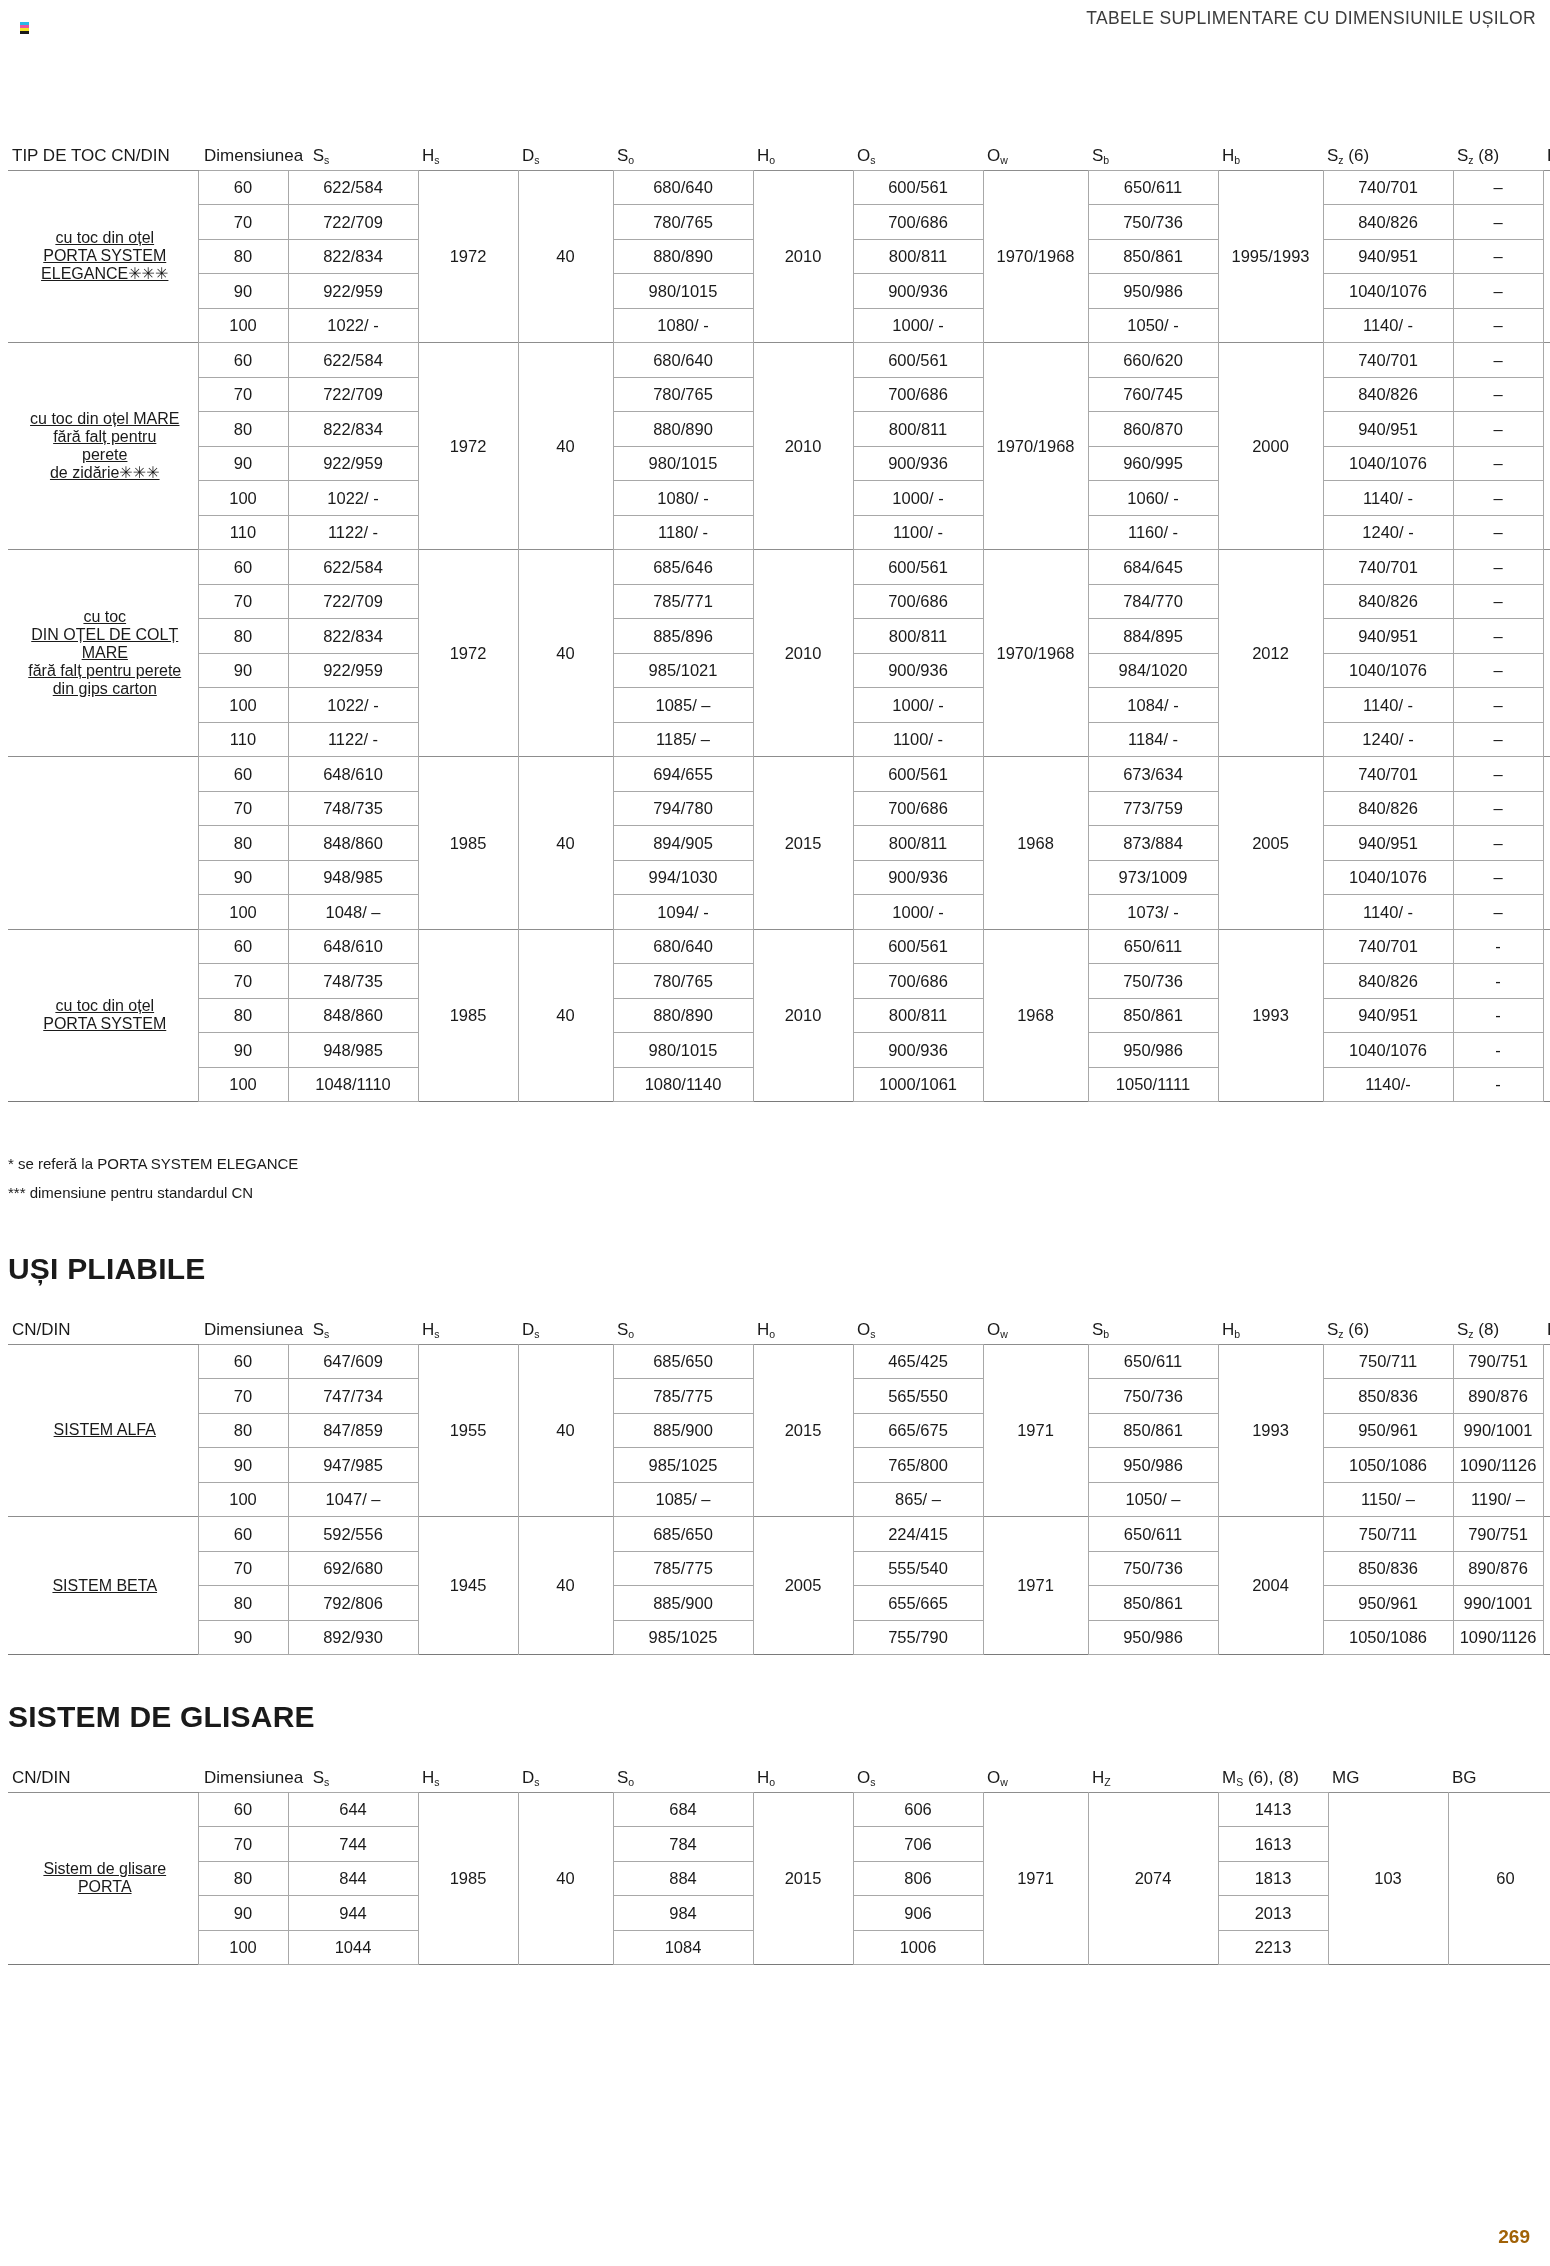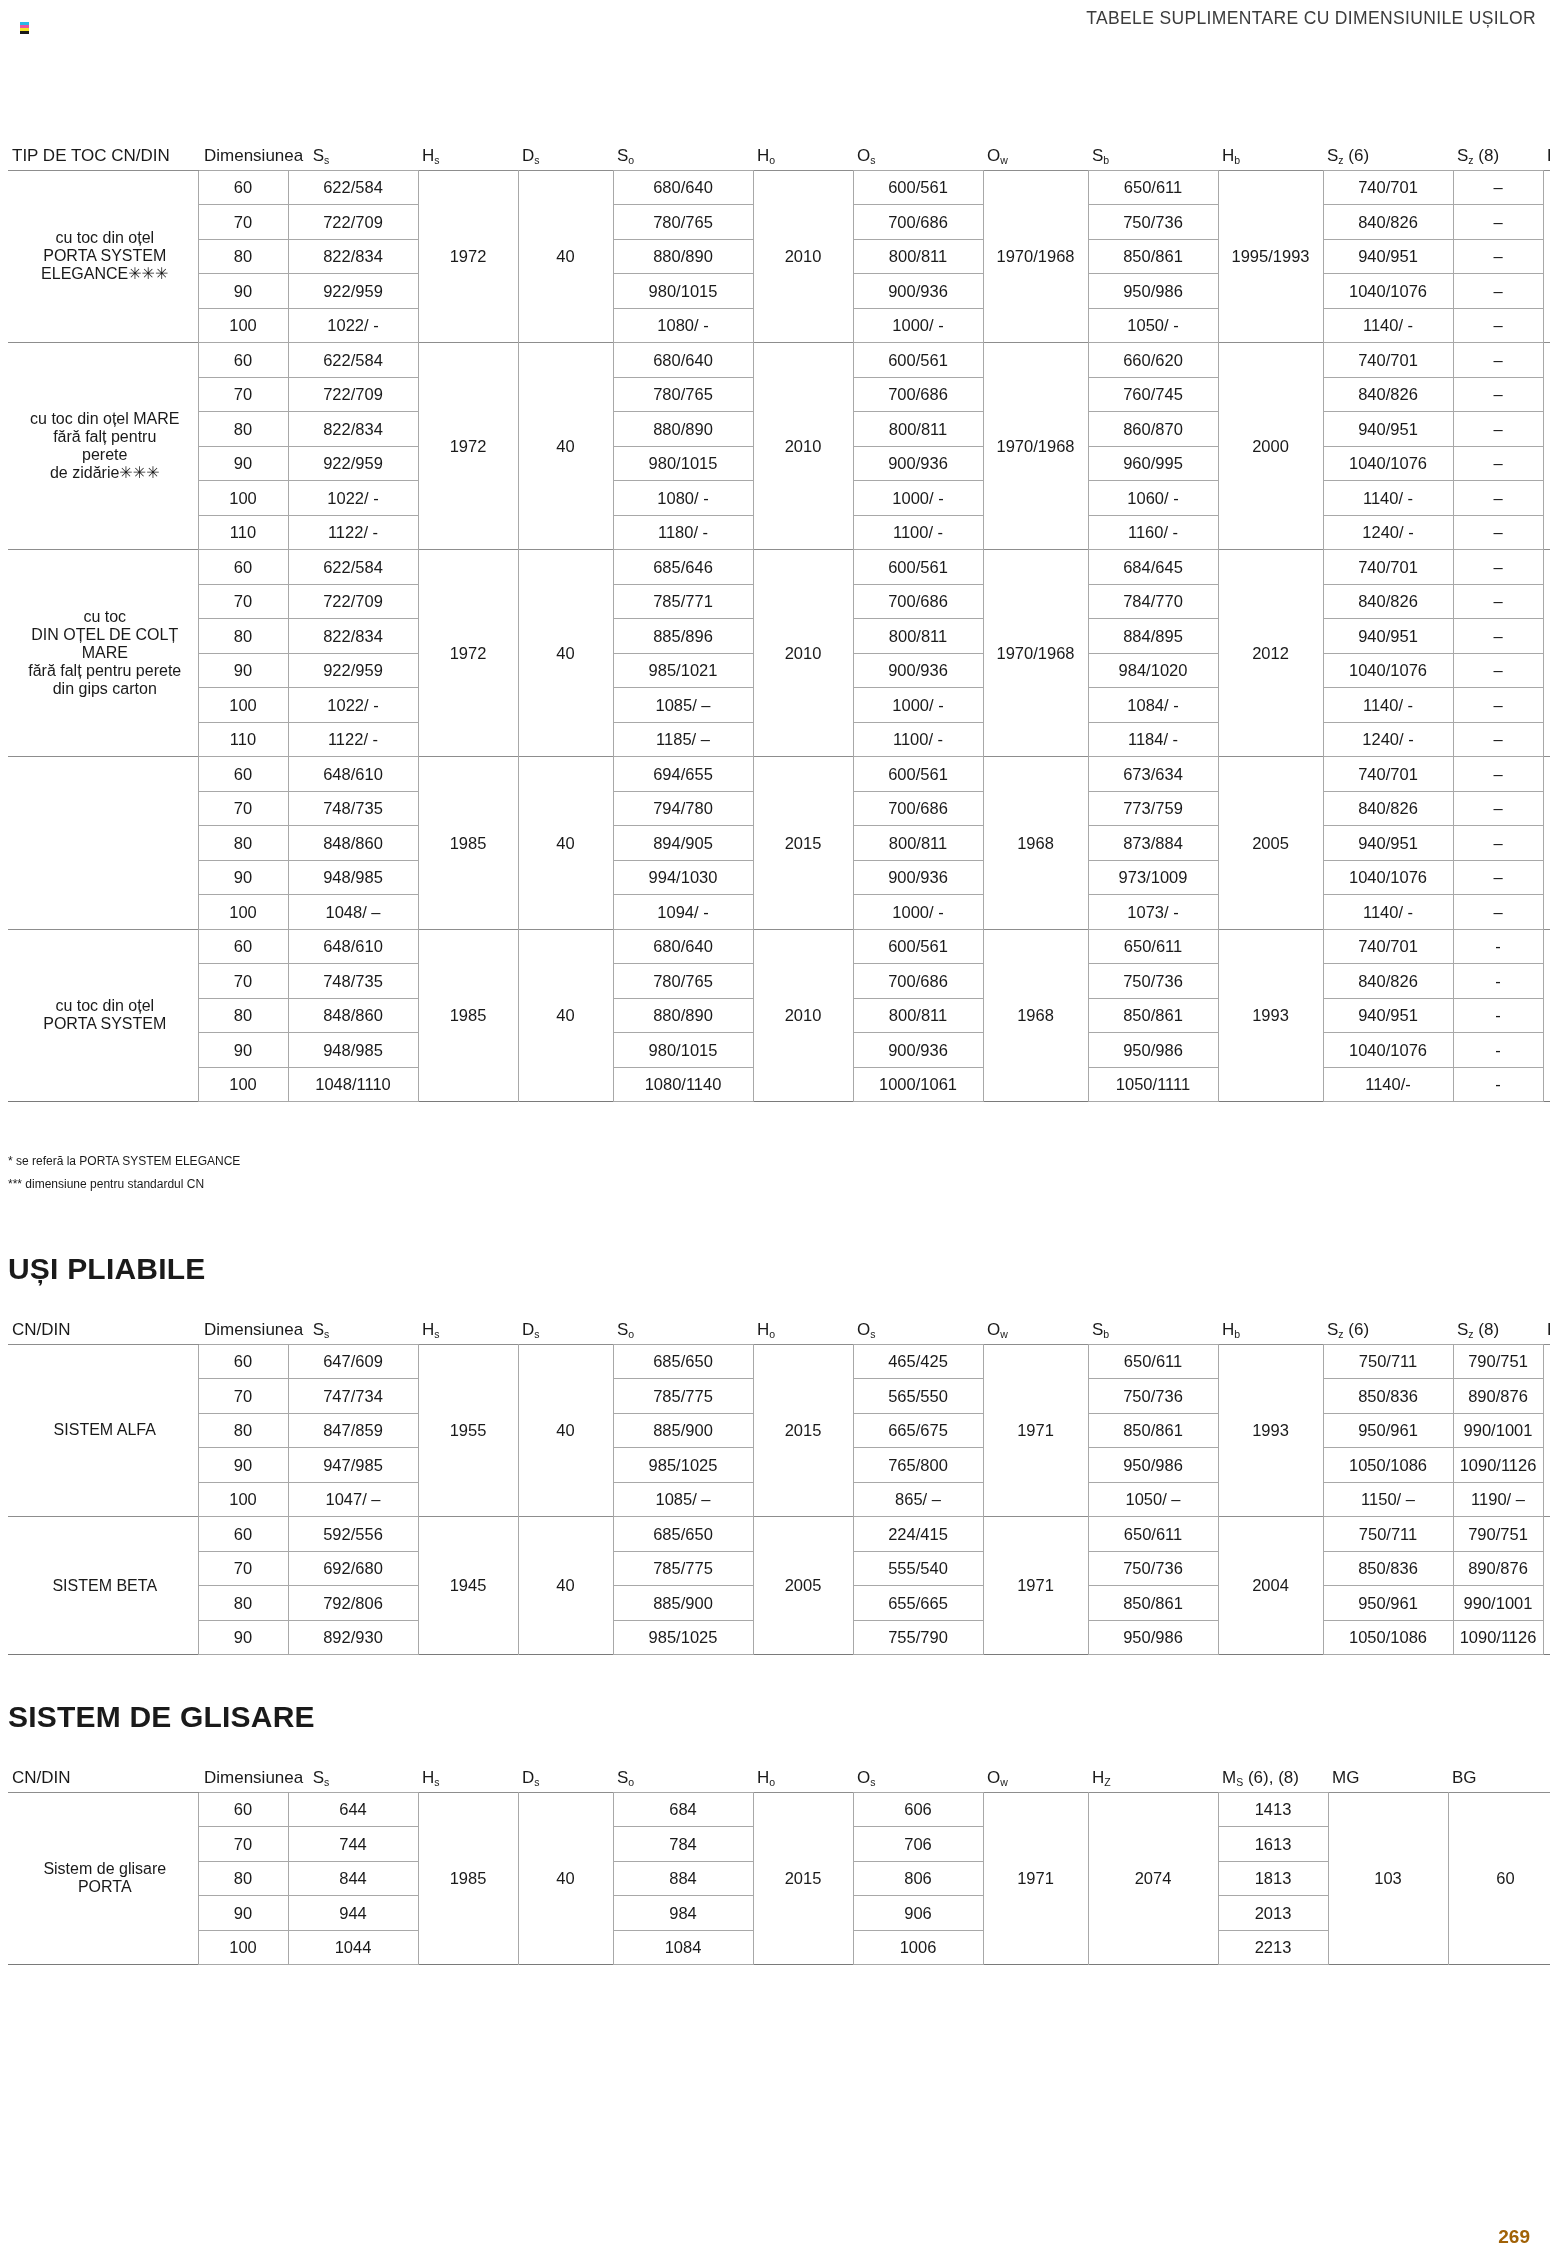--- a/index.html
+++ b/index.html
@@ -75,36 +75,37 @@
   .sep-row td { height: 0; border-top: 1.8px solid #7a7a7a; }
 
   .label-cell {
     text-align: left;
     padding-left: 4px !important;
     font-weight: bold;
     font-size: 16px;
     vertical-align: top;
     padding-top: 4px;
     line-height: 1.22;
+    text-decoration: underline;
   }
   .label-cell .lbl-line { display: block; }
 
   .mid { vertical-align: middle; }
 
   
   .sec-title {
     font-size: 30px;
     font-weight: 700;
     letter-spacing: 0.2px;
     margin: 0;
     color: #1a1a1a;
   }
 
   
-  .footnotes { font-size: 12px; line-height: 1.9; color: #1a1a1a; }
+  .footnotes { font-size: 15px; line-height: 1.9; color: #1a1a1a; }
   .footnotes div { white-space: nowrap; }
 
   
   .page-num {
     position: absolute;
     right: 20px;
     bottom: 18px;
     font-size: 19px;
     font-weight: 700;
     color: #a16207;

